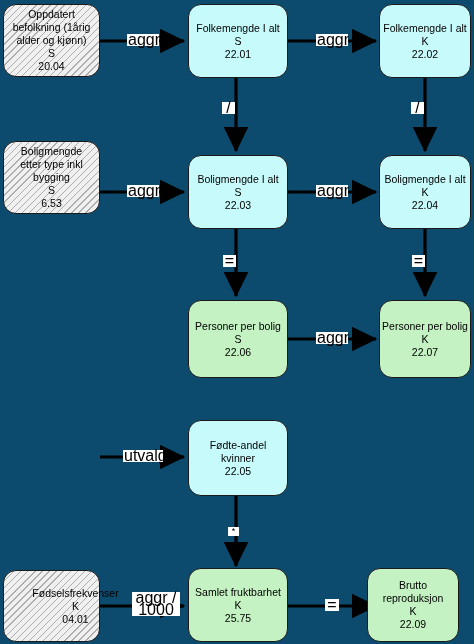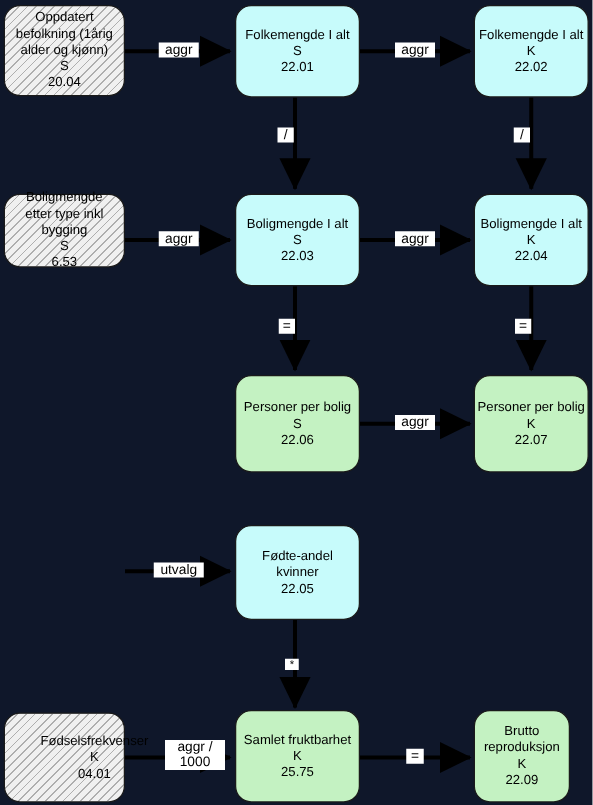--- a/index.html
+++ b/index.html
@@ -7,21 +7,21 @@
     padding: 0;
     background: #ffffff;
   }
   body {
     font-family: "Liberation Sans", sans-serif;
   }
   #diagram {
     position: relative;
     width: 474px;
     height: 644px;
-    background: #0f172a;
+    background: #0c4a6e;
     overflow: hidden;
   }
   .node {
     position: absolute;
     box-sizing: border-box;
     border: 1.6px solid #1a1a1a;
     border-radius: 13px;
     display: flex;
     flex-direction: column;
     align-items: center;
@@ -43,21 +43,21 @@
        rgba(0,0,0,0) 0px,
        rgba(0,0,0,0) 4px,
        rgba(120,120,120,0.55) 4px,
        rgba(120,120,120,0.55) 5px);
   }
   .node.blue  { background-color: #c7fbfb; }
   .node.green { background-color: #c4f2c2; }
 
   .edge-label {
     position: absolute;
-    font-size: 11px;
+    font-size: 16px;
     line-height: 12px;
     color: #000;
     background: #ffffff;
     text-align: center;
     white-space: nowrap;
     padding: 0 1px;
     z-index: 4;
   }
   .edge-label.small {
     font-size: 9px;
@@ -121,21 +121,21 @@
     <span class="nline">S</span>
     <span class="nline">22.01</span>
   </div>
 
   <div class="node blue" style="left:379px; top:4px; width:92px; height:74px;">
     <span class="nline">Folkemengde I alt</span>
     <span class="nline">K</span>
     <span class="nline">22.02</span>
   </div>
 
-  <div class="node src" style="left:3px; top:155px; width:97px; height:59px;">
+  <div class="node src" style="left:3px; top:141px; width:97px; height:73px;">
     <span class="nline">Boligmengde</span>
     <span class="nline">etter type inkl</span>
     <span class="nline">bygging</span>
     <span class="nline">S</span>
     <span class="nline">6.53</span>
   </div>
 
   <div class="node blue" style="left:188px; top:155px; width:100px; height:74px;">
     <span class="nline">Boligmengde I alt</span>
     <span class="nline">S</span>
@@ -172,21 +172,21 @@
     <span class="nline">K</span>
     <span class="nline">04.01</span>
   </div>
 
   <div class="node green" style="left:188px; top:568px; width:100px; height:74px;">
     <span class="nline">Samlet fruktbarhet</span>
     <span class="nline">K</span>
     <span class="nline">25.75</span>
   </div>
 
-  <div class="node green" style="left:379px; top:568px; width:77px; height:74px;">
+  <div class="node green" style="left:367px; top:568px; width:92px; height:74px;">
     <span class="nline">Brutto</span>
     <span class="nline">reproduksjon</span>
     <span class="nline">K</span>
     <span class="nline">22.09</span>
   </div>
 
   <div class="edge-label" style="left:127px; top:34px; width:30px;">aggr</div>
 
   <div class="edge-label" style="left:316px; top:34px; width:30px;">aggr</div>
 

